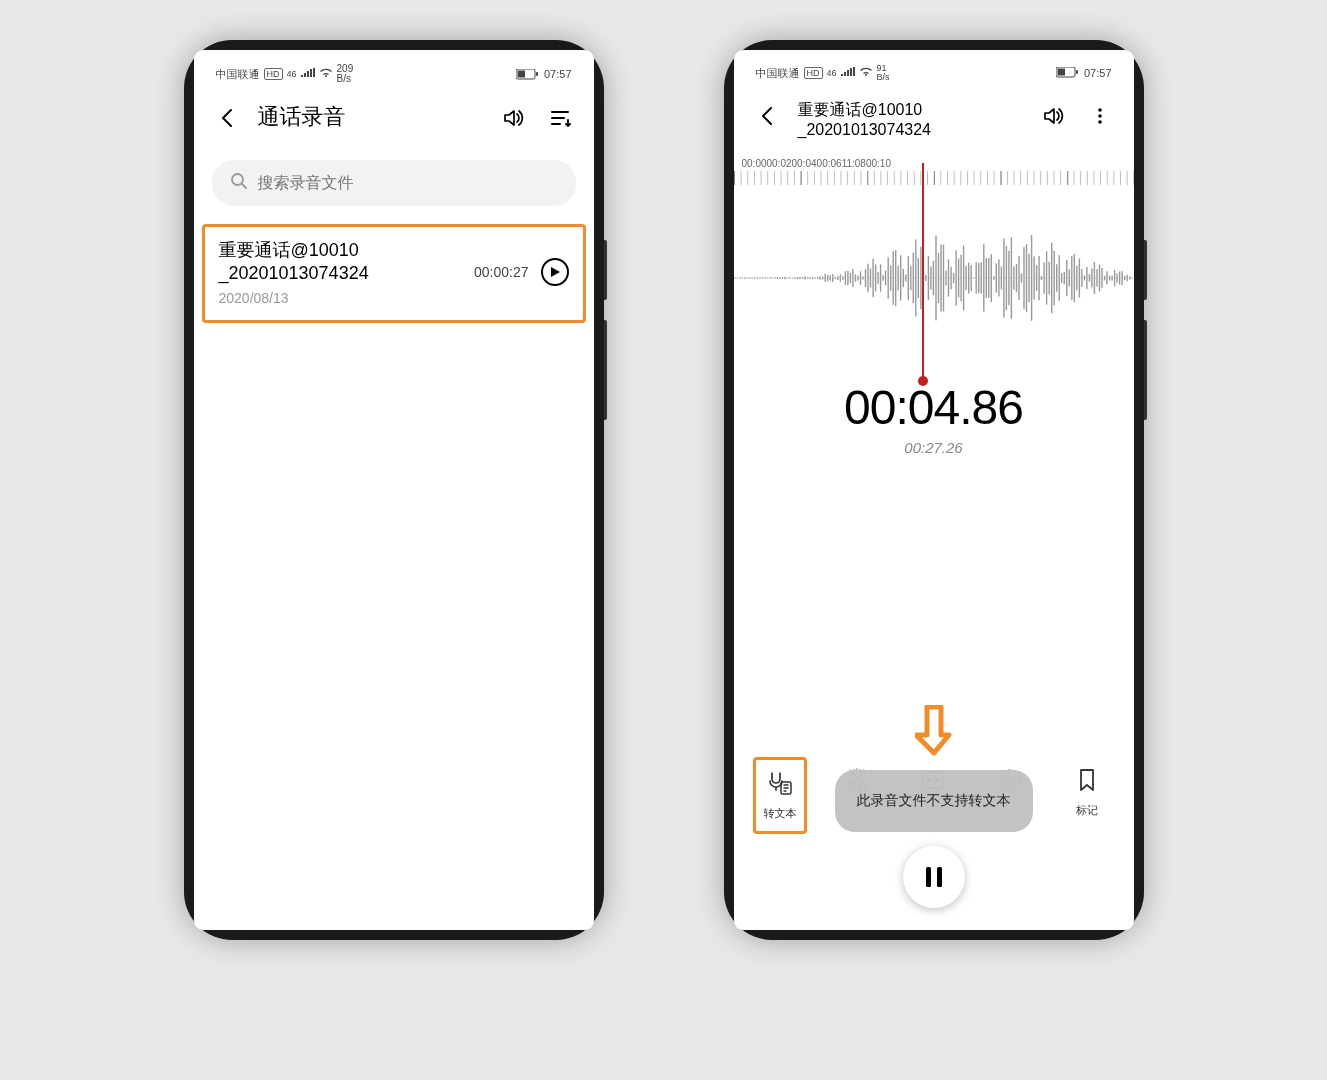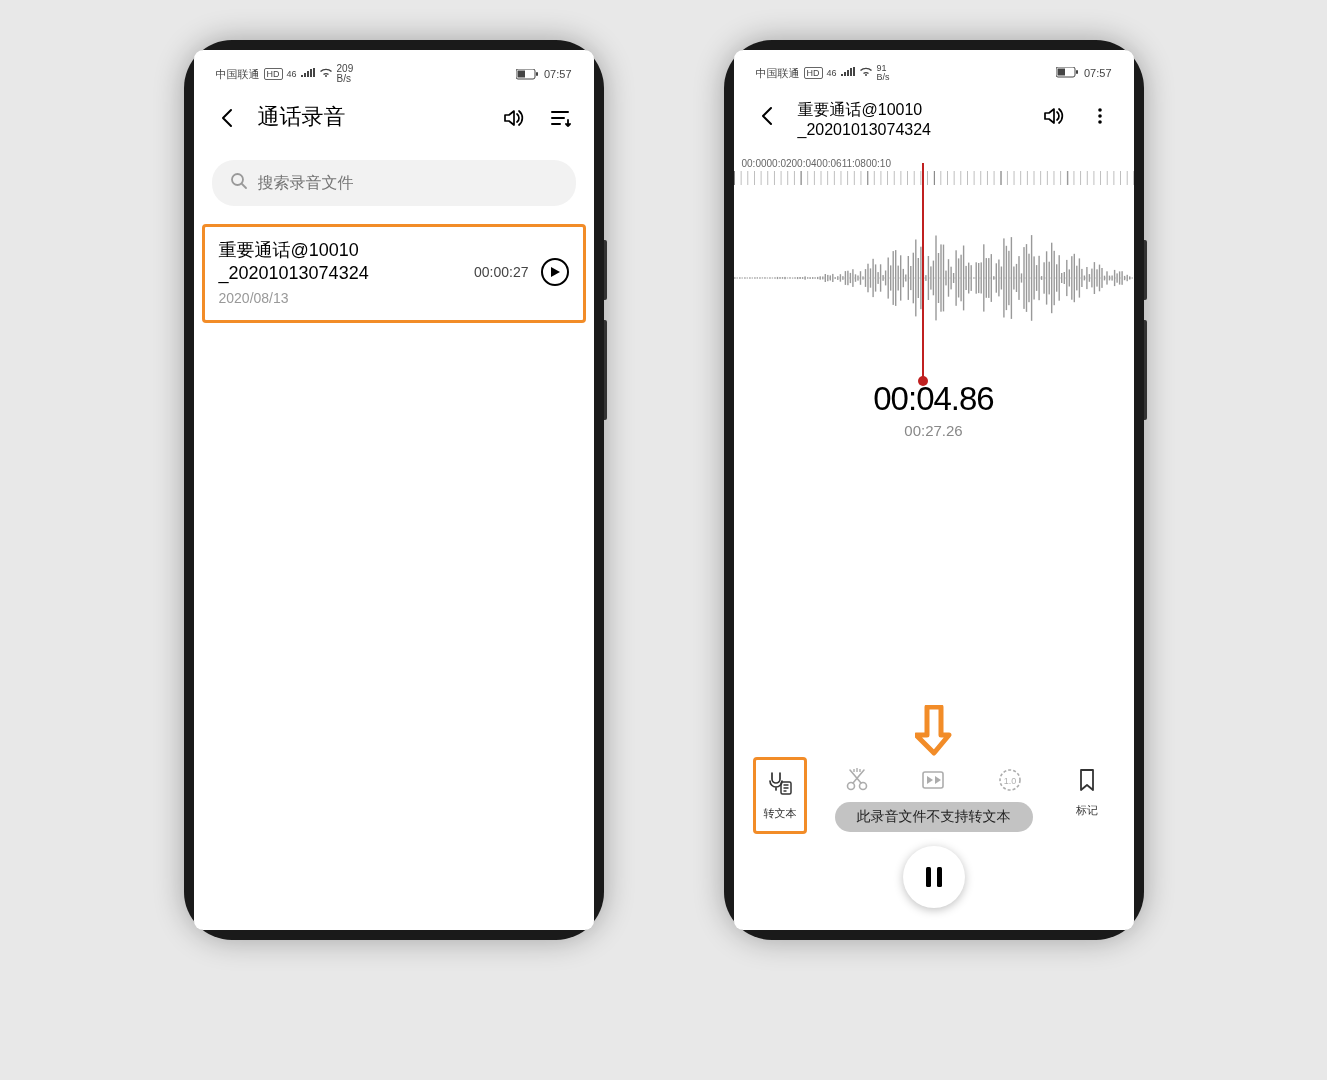--- a/index.html
+++ b/index.html
@@ -230,29 +230,30 @@
       height: 10px;
       background: #c02020;
       border-radius: 50%;
     }
 
     .time-display {
       text-align: center;
       margin-top: 10px;
     }
     .time-current {
-      font-size: 33px;
+      font-size: 48px;
       font-weight: 300;
       color: #000;
       letter-spacing: -1px;
     }
     .time-total {
       font-size: 15px;
       color: #888;
       margin-top: 4px;
+      font-style: italic;
     }
 
     .spacer { flex: 1; }
 
     
     .bottom-tools {
       display: flex;
       justify-content: space-around;
       padding: 0 8px;
       position: relative;
@@ -285,21 +286,21 @@
     }
 
     .toast {
       position: absolute;
       left: 50%;
       bottom: 2px;
       transform: translateX(-50%);
       background: rgba(190,190,190,0.92);
       color: #222;
       font-size: 14px;
-      padding: 6px 22px;
+      padding: 22px 22px;
       border-radius: 20px;
       white-space: nowrap;
       z-index: 8;
     }
 
     
     .pause-row {
       display: flex;
       justify-content: center;
       padding: 12px 0 22px;

